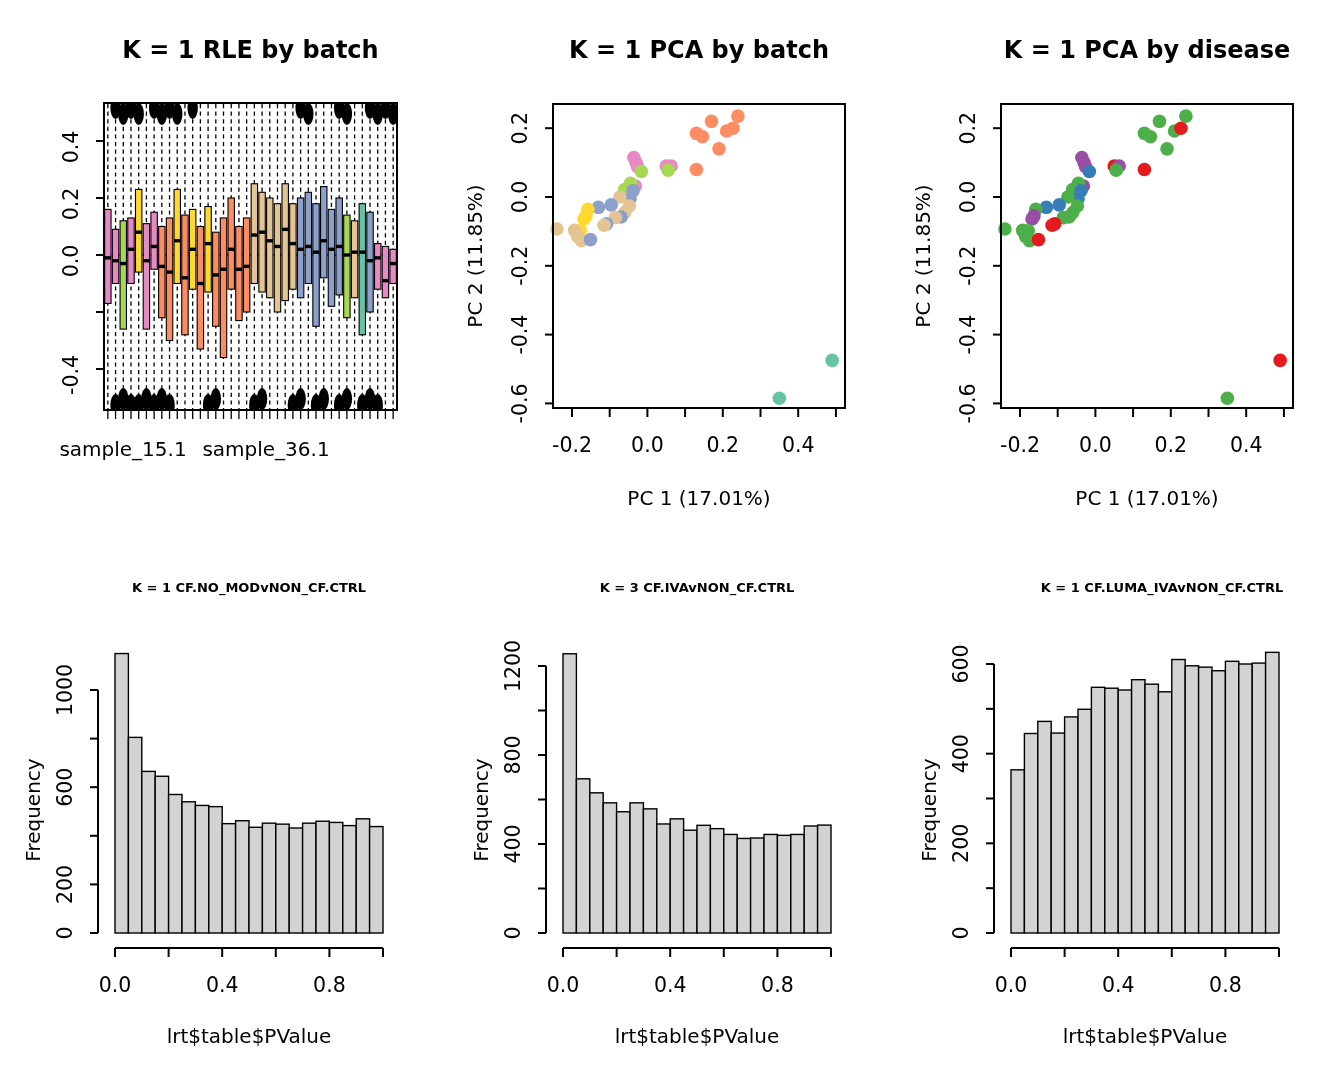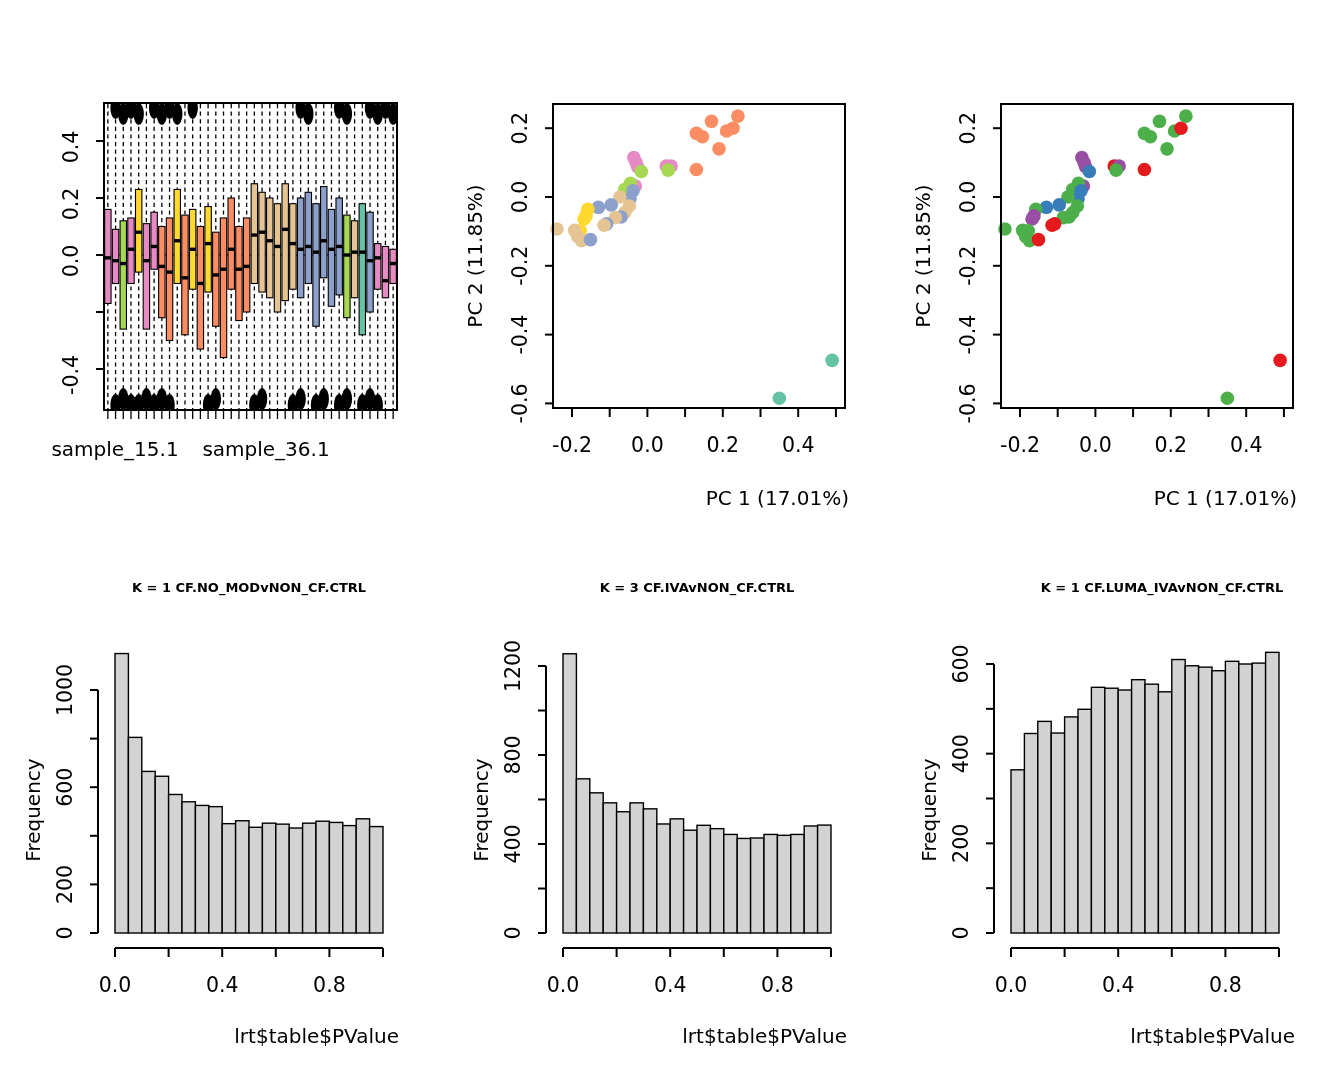--- a/index.html
+++ b/index.html
@@ -2,21 +2,21 @@
 <html><head>
 <meta charset="utf-8">
 <style>
   html,body{margin:0;padding:0;background:#fff;}
   .figure{position:relative;width:1344px;height:1075px;background:#fff;overflow:hidden;
           font-family:"DejaVu Sans","Liberation Sans",sans-serif;color:#000;}
   .panel{position:absolute;width:448px;height:537px;}
   .panel svg{position:absolute;left:0;top:0;}
   .title-lg{position:absolute;top:36px;font-size:24px;font-weight:bold;text-align:center;white-space:nowrap;}
   .title-sm{position:absolute;top:42px;font-size:13px;font-weight:bold;text-align:center;white-space:nowrap;}
-  .xlab{position:absolute;font-size:20px;text-align:right;white-space:nowrap;}
+  .xlab{position:absolute;font-size:20px;text-align:center;white-space:nowrap;}
   .vlabel{position:absolute;font-size:20px;text-align:center;white-space:nowrap;transform:rotate(-90deg);}
   .ticklab{position:absolute;font-size:20px;text-align:center;white-space:nowrap;}
   svg text{font-family:"DejaVu Sans","Liberation Sans",sans-serif;fill:#000;}
 </style>
 </head>
 <body>
 
 <div class="figure">
 
   <section class="panel" style="left:0;top:0">
@@ -231,21 +231,22 @@
           <line x1="339.17105263157896" y1="410" x2="339.17105263157896" y2="419"></line>
           <line x1="346.88157894736844" y1="410" x2="346.88157894736844" y2="419"></line>
           <line x1="354.5921052631579" y1="410" x2="354.5921052631579" y2="419"></line>
           <line x1="362.30263157894734" y1="410" x2="362.30263157894734" y2="419"></line>
           <line x1="370.0131578947368" y1="410" x2="370.0131578947368" y2="419"></line>
           <line x1="377.7236842105263" y1="410" x2="377.7236842105263" y2="419"></line>
           <line x1="385.4342105263158" y1="410" x2="385.4342105263158" y2="419"></line>
           <line x1="393.14473684210526" y1="410" x2="393.14473684210526" y2="419"></line>
         </g>
       </svg>
-    <div class="ticklab" style="left:45px;top:437px;width:140px">sample_15.1</div>
+    <div class="title-lg" style="left:104px;width:293px">K = 1 RLE by batch</div>
+    <div class="ticklab" style="left:53px;top:437px;width:140px">sample_15.1</div>
     <div class="ticklab" style="left:196px;top:437px;width:140px">sample_36.1</div>
   </section>
 
   <section class="panel" style="left:448px;top:0">
     <svg width="448" height="537" id="svg-pca-batch">
         <g stroke="#000" stroke-width="2">
           <line x1="124" y1="408" x2="124" y2="417"></line>
           <line x1="161.7" y1="408" x2="161.7" y2="417"></line>
           <line x1="199.4" y1="408" x2="199.4" y2="417"></line>
           <line x1="237.10000000000002" y1="408" x2="237.10000000000002" y2="417"></line>
@@ -305,20 +306,21 @@
           <circle cx="126.63900000000001" cy="230.368" r="6.8" fill="#E5C494"></circle>
           <circle cx="108.92000000000002" cy="228.992" r="6.8" fill="#E5C494"></circle>
           <circle cx="129.655" cy="236.56" r="6.8" fill="#E5C494"></circle>
           <circle cx="133.425" cy="240.688" r="6.8" fill="#E5C494"></circle>
           <circle cx="142.473" cy="239.656" r="6.8" fill="#8DA0CB"></circle>
           <circle cx="331.35" cy="398.24" r="6.8" fill="#66C2A5"></circle>
           <circle cx="384.13" cy="360.4" r="6.8" fill="#66C2A5"></circle>
         </g>
         <rect x="105" y="104" width="292" height="304" fill="none" stroke="#000" stroke-width="2"></rect>
       </svg>
+    <div class="title-lg" style="left:105px;width:292px">K = 1 PCA by batch</div>
     <div class="xlab" style="left:101px;top:486px;width:300px">PC 1 (17.01%)</div>
     <div class="vlabel" style="left:-84px;top:245px;width:220px;height:22px">PC 2 (11.85%)</div>
   </section>
 
   <section class="panel" style="left:896px;top:0">
     <svg width="448" height="537" id="svg-pca-disease">
         <g stroke="#000" stroke-width="2">
           <line x1="124" y1="408" x2="124" y2="417"></line>
           <line x1="161.7" y1="408" x2="161.7" y2="417"></line>
           <line x1="199.4" y1="408" x2="199.4" y2="417"></line>
@@ -379,20 +381,21 @@
           <circle cx="126.63900000000001" cy="230.368" r="6.8" fill="#4DAF4A"></circle>
           <circle cx="108.92000000000002" cy="228.992" r="6.8" fill="#4DAF4A"></circle>
           <circle cx="129.655" cy="236.56" r="6.8" fill="#4DAF4A"></circle>
           <circle cx="133.425" cy="240.688" r="6.8" fill="#4DAF4A"></circle>
           <circle cx="142.473" cy="239.656" r="6.8" fill="#E41A1C"></circle>
           <circle cx="331.35" cy="398.24" r="6.8" fill="#4DAF4A"></circle>
           <circle cx="384.13" cy="360.4" r="6.8" fill="#E41A1C"></circle>
         </g>
         <rect x="105" y="104" width="292" height="304" fill="none" stroke="#000" stroke-width="2"></rect>
       </svg>
+    <div class="title-lg" style="left:105px;width:292px">K = 1 PCA by disease</div>
     <div class="xlab" style="left:101px;top:486px;width:300px">PC 1 (17.01%)</div>
     <div class="vlabel" style="left:-84px;top:245px;width:220px;height:22px">PC 2 (11.85%)</div>
   </section>
 
   <section class="panel" style="left:0;top:538px">
     <svg width="448" height="537" id="svg-hist-0">
         <g fill="#D3D3D3" stroke="#000" stroke-width="1.4">
           <rect x="115" y="115.55000000000001" width="13.4" height="279.45"></rect>
           <rect x="128.4" y="199.385" width="13.4" height="195.615"></rect>
           <rect x="141.8" y="233.405" width="13.4" height="161.595"></rect>

